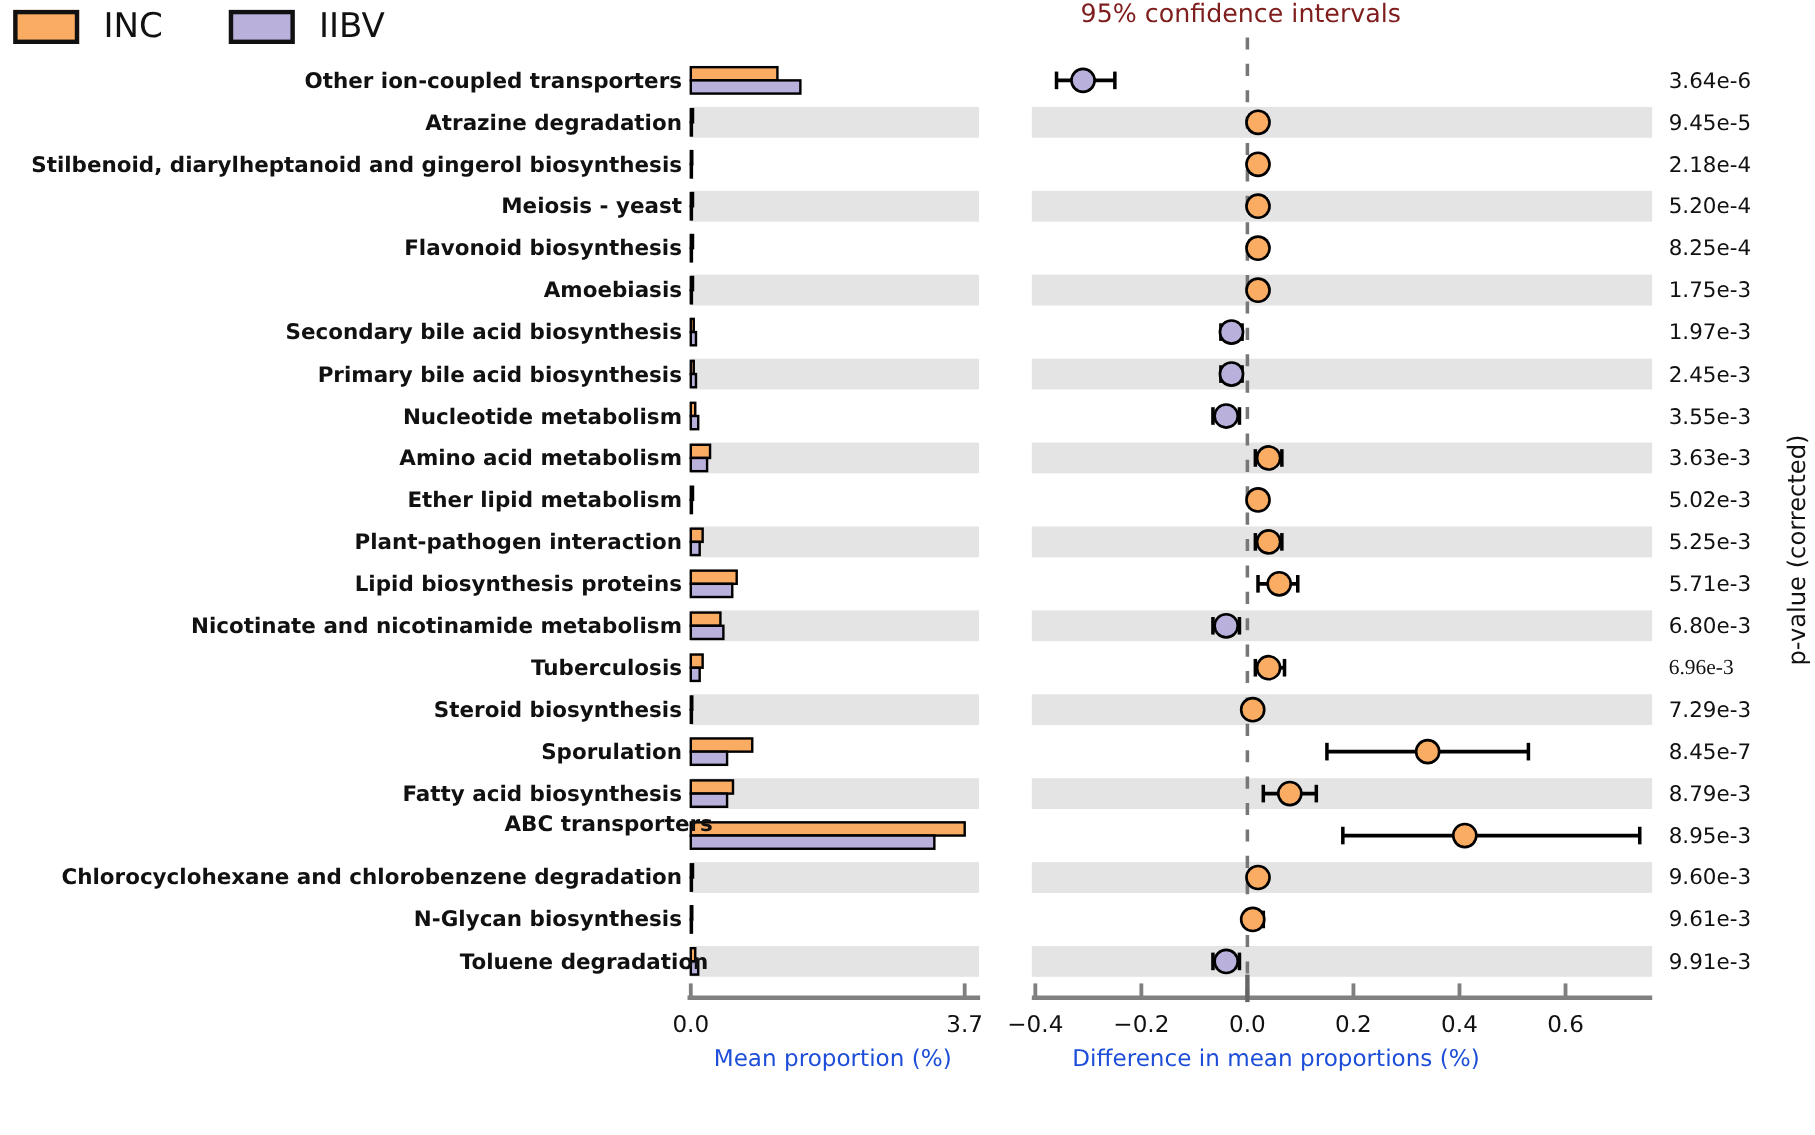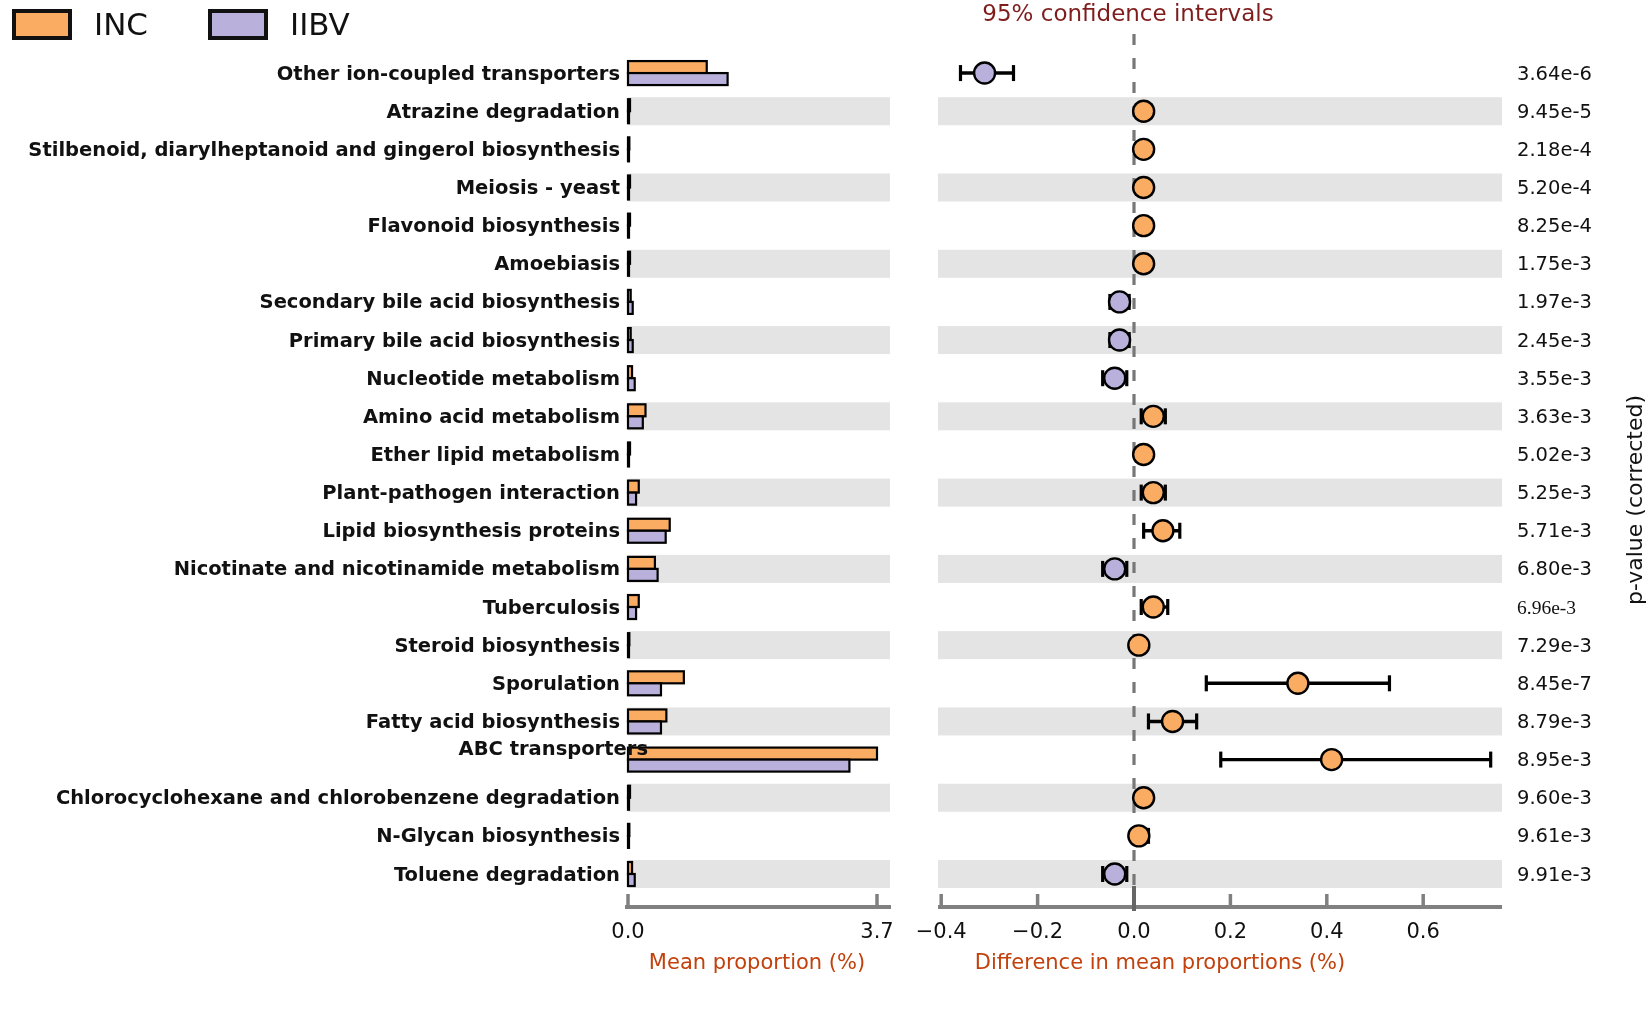--- a/index.html
+++ b/index.html
@@ -11,21 +11,21 @@
     overflow:hidden;
   }
   .plot-svg{position:absolute;left:0;top:0;}
   .legend{position:absolute;left:12px;top:6px;display:flex;align-items:center;gap:60px;}
   .legend-item{display:flex;align-items:center;gap:22px;}
   .legend-swatch{display:inline-block;width:52px;height:23px;border:4px solid #111;box-sizing:content-box;}
   .legend-label{font-size:31px;color:#111;}
   .chart-title{position:absolute;left:878px;top:0px;width:500px;text-align:center;font-size:23px;color:#7f1d1d;}
   .cat-label{position:absolute;left:0;width:620px;text-align:right;font-size:19.5px;line-height:25px;color:#111;white-space:nowrap;font-weight:bold;}
   .p-label{position:absolute;left:1517px;width:120px;text-align:left;font-size:19.5px;line-height:25px;color:#111;white-space:nowrap;}
-  .axis-title{position:absolute;top:950px;font-size:21px;color:#c2410c;text-align:center;}
+  .axis-title{position:absolute;top:950px;font-size:21px;color:#1d4ed8;text-align:center;}
   .axis-title.left{left:557px;width:400px;}
   .axis-title.right{left:910px;width:500px;}
   .y-label-right{
     position:absolute;left:1634px;top:500px;
     transform:translate(-50%,-50%) rotate(-90deg);
     white-space:nowrap;font-size:22px;color:#111;
   }
 </style>
 </head>
 <body>
@@ -236,21 +236,21 @@
       <div class="cat-label" style="top: 480.1px;">Plant-pathogen interaction</div>
       <div class="cat-label" style="top: 518.3px;">Lipid biosynthesis proteins</div>
       <div class="cat-label" style="top: 556.4px;">Nicotinate and nicotinamide metabolism</div>
       <div class="cat-label" style="top: 594.5px;">Tuberculosis</div>
       <div class="cat-label" style="top: 632.7px;">Steroid biosynthesis</div>
       <div class="cat-label" style="top: 670.8px;">Sporulation</div>
       <div class="cat-label" style="top: 709px;">Fatty acid biosynthesis</div>
       <div class="cat-label" style="top: 736px; padding-left: 28px;">ABC transporters</div>
       <div class="cat-label" style="top: 785.2px;">Chlorocyclohexane and chlorobenzene degradation</div>
       <div class="cat-label" style="top: 823.4px;">N-Glycan biosynthesis</div>
-      <div class="cat-label" style="top: 861.5px;">Toluene degradation</div>
+      <div class="cat-label" style="top: 861.5px; padding-left: 24px;">Toluene degradation</div>
     </div>
   <div id="pvalues-layer">
       <div class="p-label" style="top: 60.6px;">3.64e-6</div>
       <div class="p-label" style="top: 98.7px;">9.45e-5</div>
       <div class="p-label" style="top: 136.8px;">2.18e-4</div>
       <div class="p-label" style="top: 175px;">5.20e-4</div>
       <div class="p-label" style="top: 213.1px;">8.25e-4</div>
       <div class="p-label" style="top: 251.3px;">1.75e-3</div>
       <div class="p-label" style="top: 289.4px;">1.97e-3</div>
       <div class="p-label" style="top: 327.6px;">2.45e-3</div>

